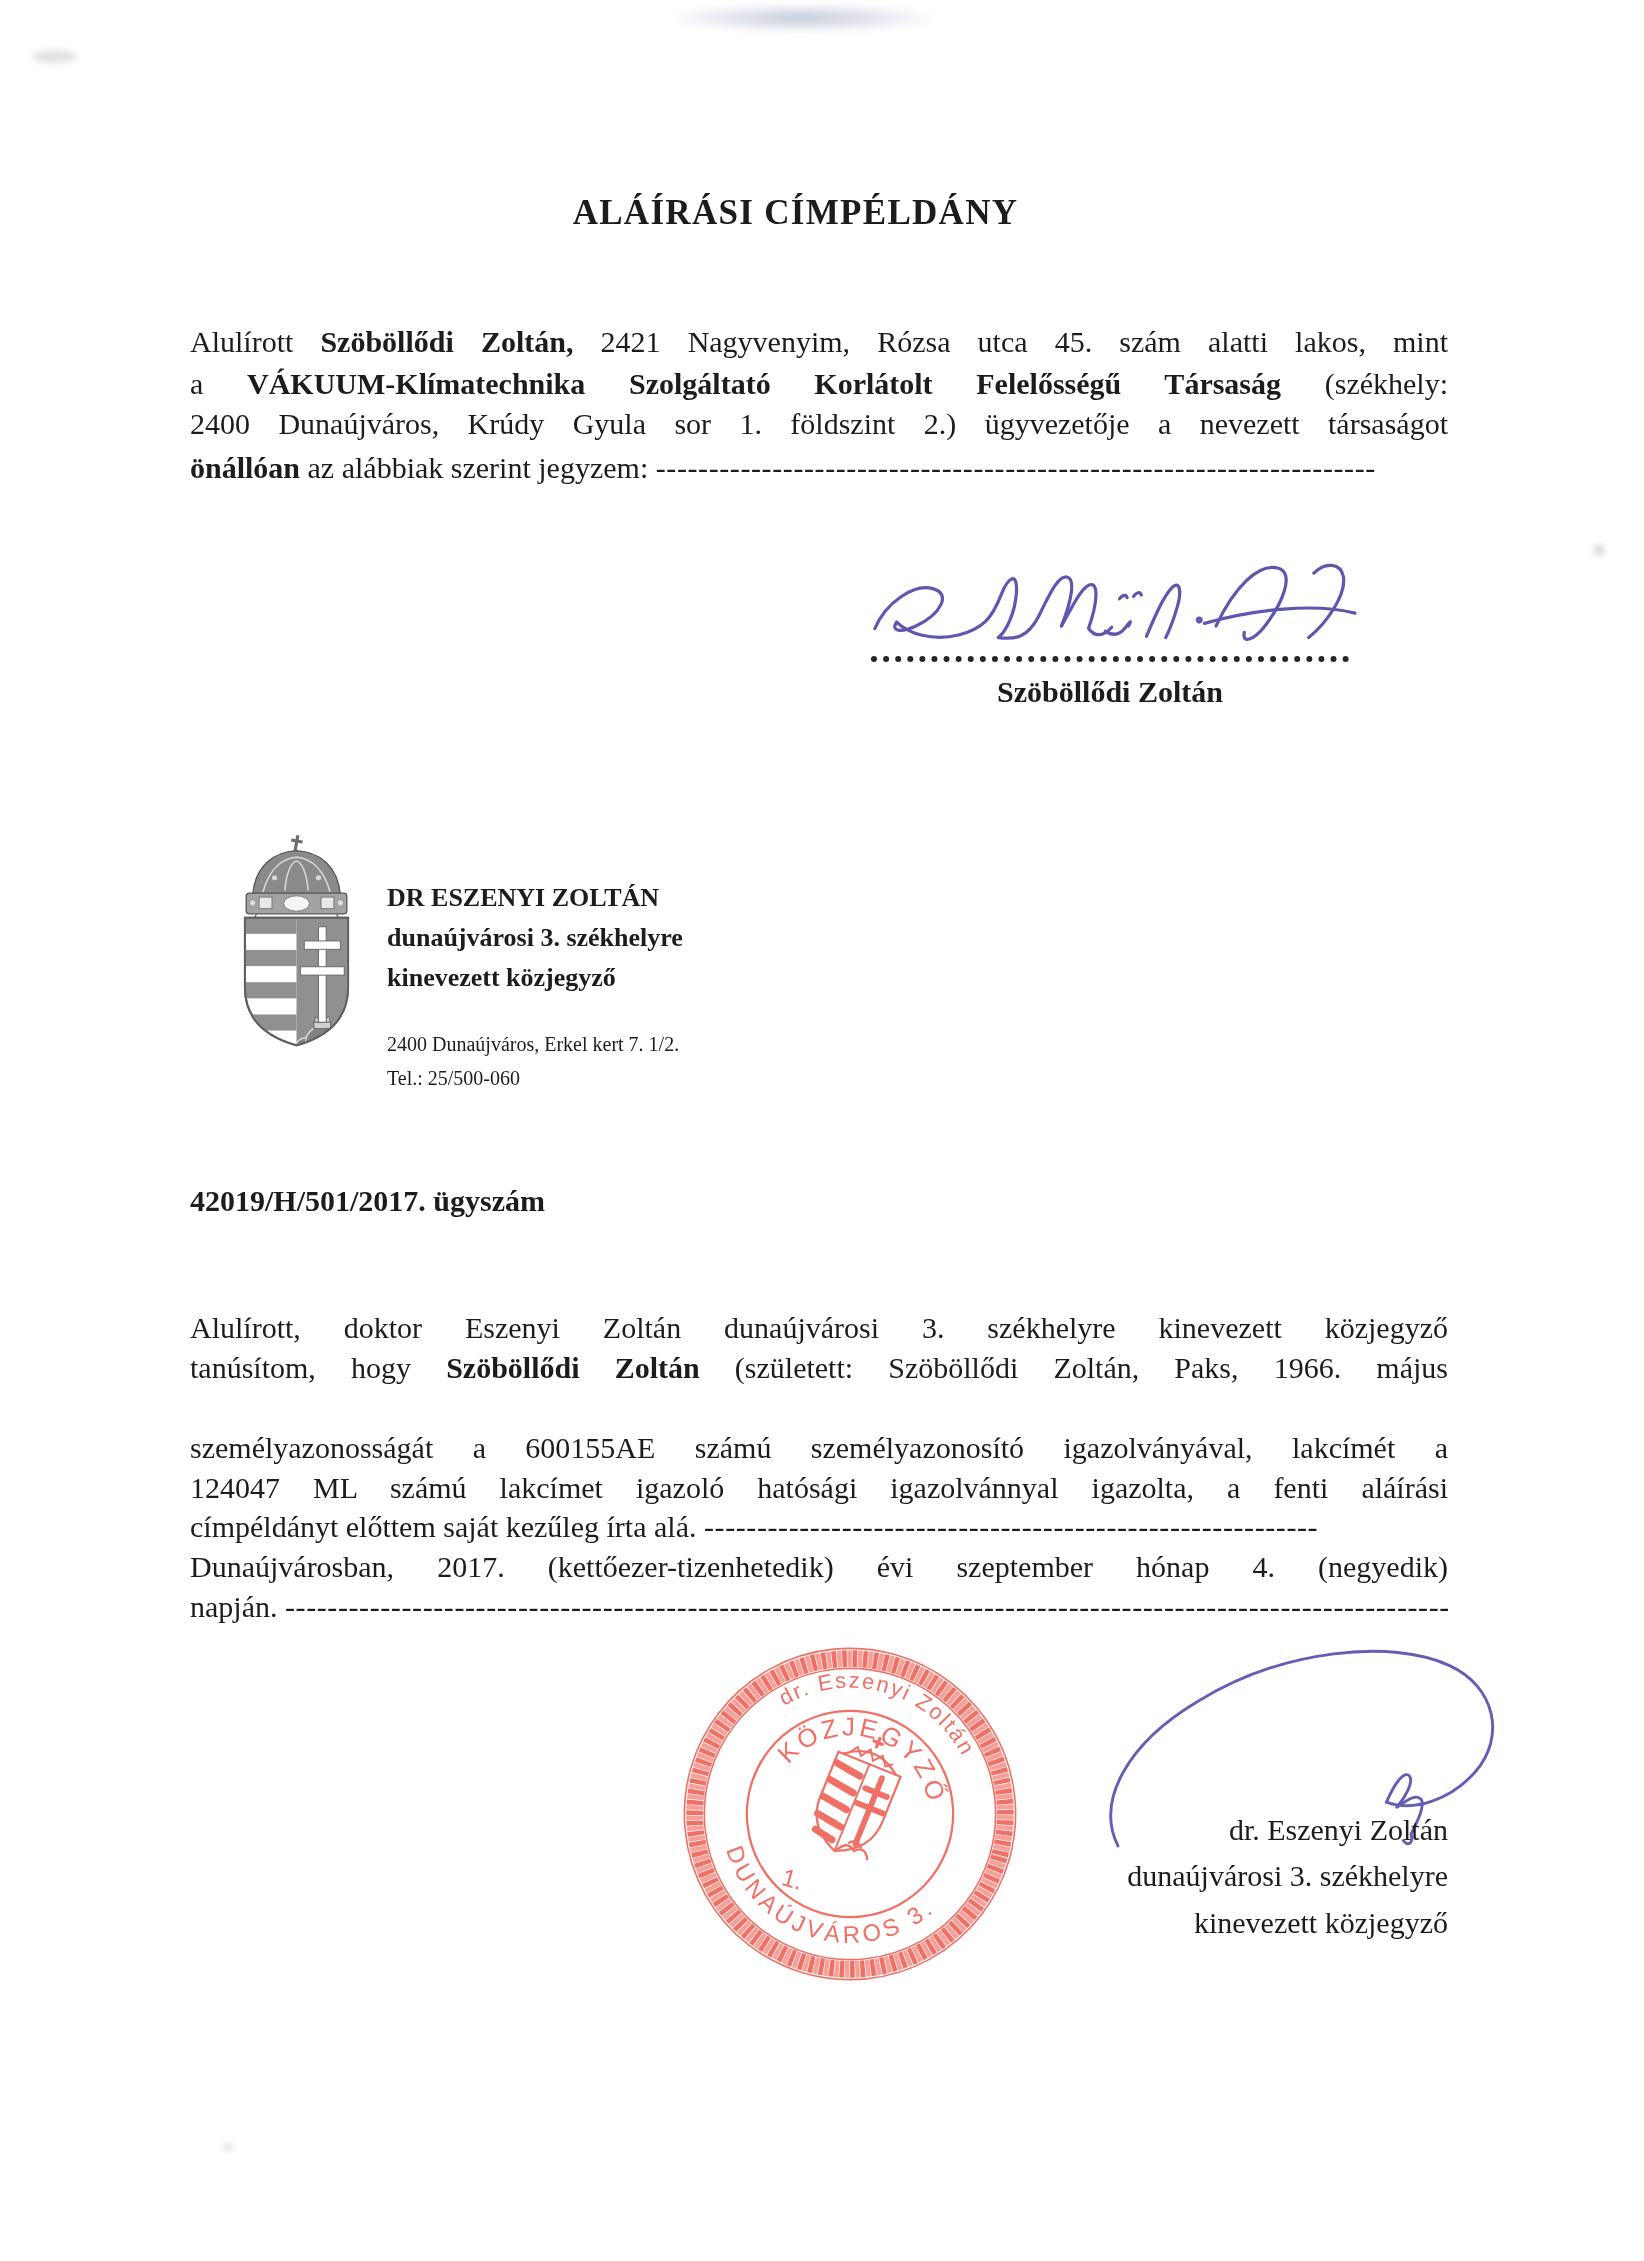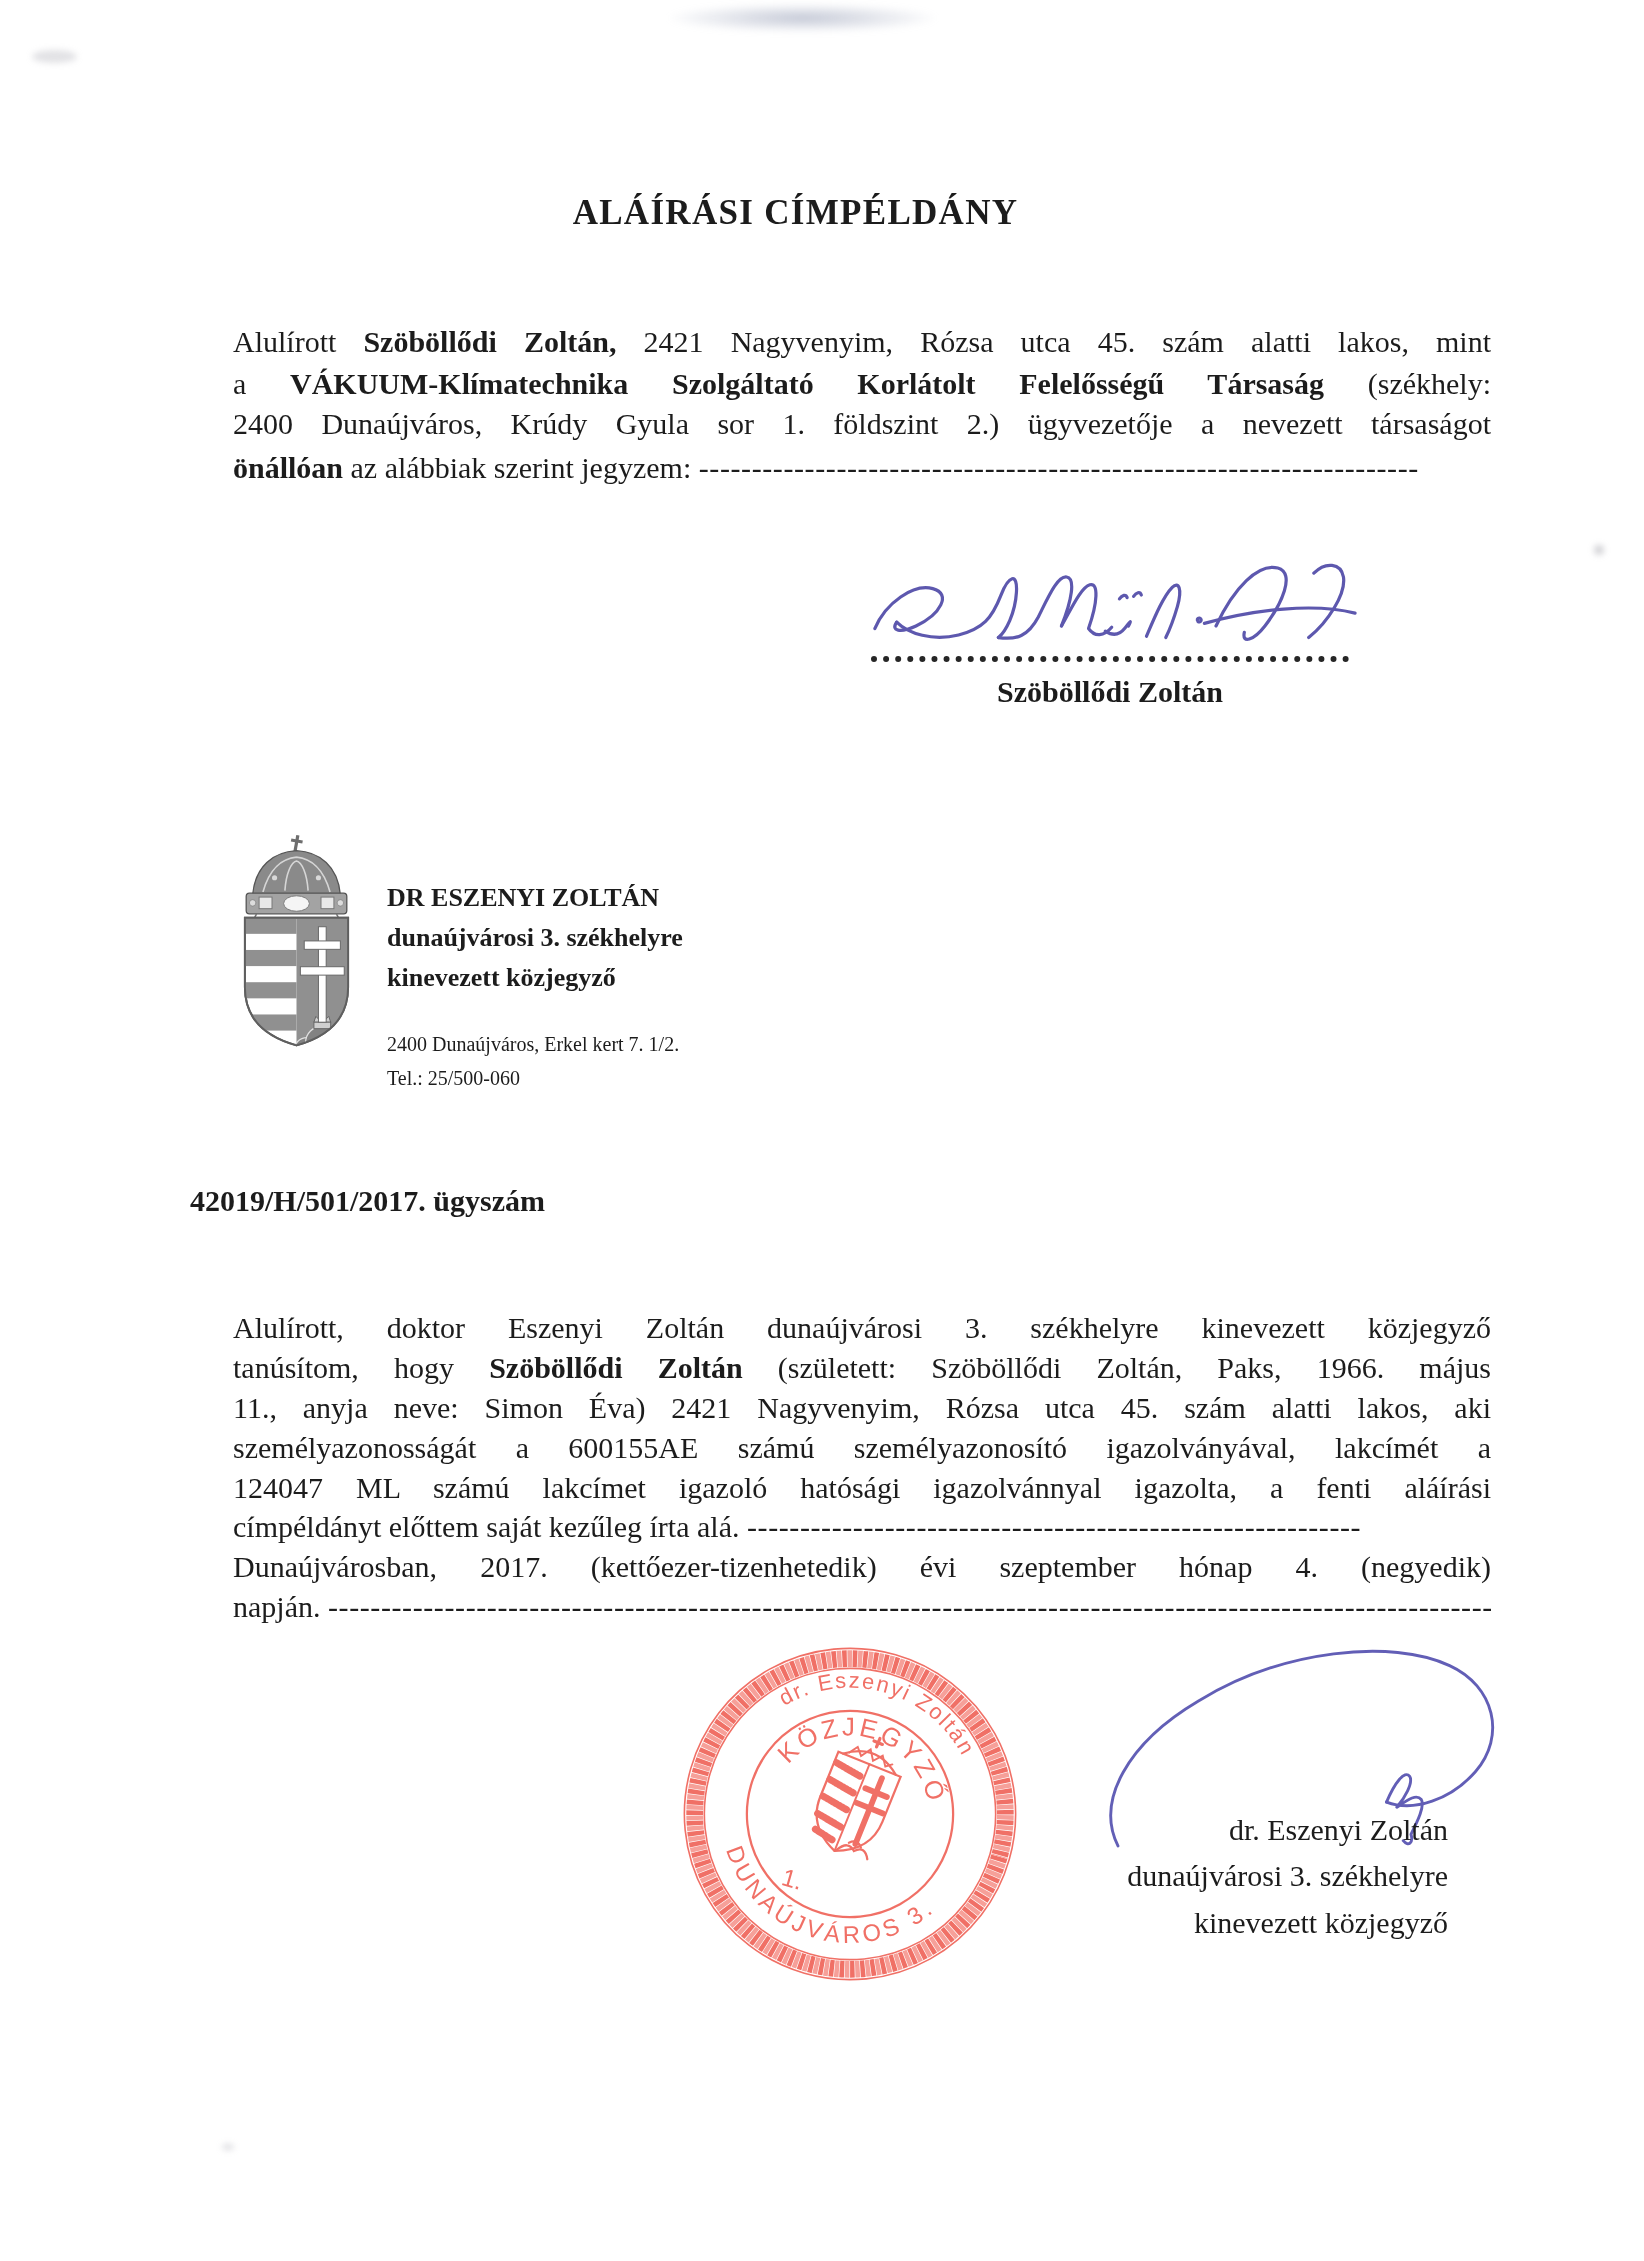--- a/index.html
+++ b/index.html
@@ -5,21 +5,21 @@
   html,body{margin:0;padding:0;background:#e8e8e8;}
   .page{
     position:relative;width:1644px;height:2261px;background:#ffffff;
     font-family:"Liberation Serif","DejaVu Serif",serif;color:#1c1c1c;overflow:hidden;padding-left:12px;
   }
   .abs{position:absolute;}
   .title{
     left:190px;top:193px;width:1211px;text-align:center;
     font-size:35px;font-weight:bold;letter-spacing:1.3px;
   }
-  .bl{left:190px;width:1258px;font-size:30px;line-height:39px;margin-left:43px;}
+  .bl{left:190px;width:1258px;font-size:30px;line-height:39px;}
   .j{text-align:justify;text-align-last:justify;}
   .nw{white-space:nowrap;overflow:hidden;}
   .dashes{letter-spacing:0.6px;}
   b{font-weight:bold;}
   .dotline{left:871px;top:648px;width:478px;height:7.7px;border-bottom:6.4px dotted #262626;}
   .sig-name{left:871px;top:675px;width:478px;text-align:center;font-size:30px;font-weight:bold;}
   .lh-bold{left:387px;width:709px;font-size:26px;font-weight:bold;line-height:39px;}
   .lh-reg{left:387px;width:773px;font-size:20px;}
   .case{left:190px;top:1184px;font-size:30px;font-weight:bold;}
   .rblock{left:966px;width:482px;text-align:right;font-size:30px;}
@@ -124,21 +124,20 @@
   <div class="abs lh-bold" style="top:958px">kinevezett közjegyző</div>
   <div class="abs lh-reg" style="top:1033px">2400 Dunaújváros, Erkel kert 7. 1/2.</div>
   <div class="abs lh-reg" style="top:1067px">Tel.: 25/500-060</div>
 
   <div class="abs case">42019/H/501/2017. ügyszám</div>
 
   <div class="abs bl j" style="top:1308px">Alulírott, doktor Eszenyi Zoltán dunaújvárosi 3. székhelyre kinevezett közjegyző</div>
   <div class="abs bl j" style="top:1348px">
     <span>tanúsítom, hogy </span><b>Szöböllődi Zoltán</b><span> (született: Szöböllődi Zoltán, Paks, 1966. május</span>
   </div>
-  <div class="abs bl j" style="top:1388px">11., anyja neve: Simon Éva) 2421 Nagyvenyim, Rózsa utca 45. szám alatti lakos, aki</div>
   <div class="abs bl j" style="top:1428px">személyazonosságát a 600155AE számú személyazonosító igazolványával, lakcímét a</div>
   <div class="abs bl j" style="top:1468px">124047 ML számú lakcímet igazoló hatósági igazolvánnyal igazolta, a fenti aláírási</div>
   <div class="abs bl nw" style="top:1507px">
     <span>címpéldányt előttem saját kezűleg írta alá. </span><span class="dashes">----------------------------------------------------------</span>
   </div>
   <div class="abs bl j" style="top:1547px">Dunaújvárosban, 2017. (kettőezer-tizenhetedik) évi szeptember hónap 4. (negyedik)</div>
   <div class="abs bl nw" style="top:1587px">
     <span>napján. </span><span class="dashes">------------------------------------------------------------------------------------------------------------------------</span>
   </div>
 

